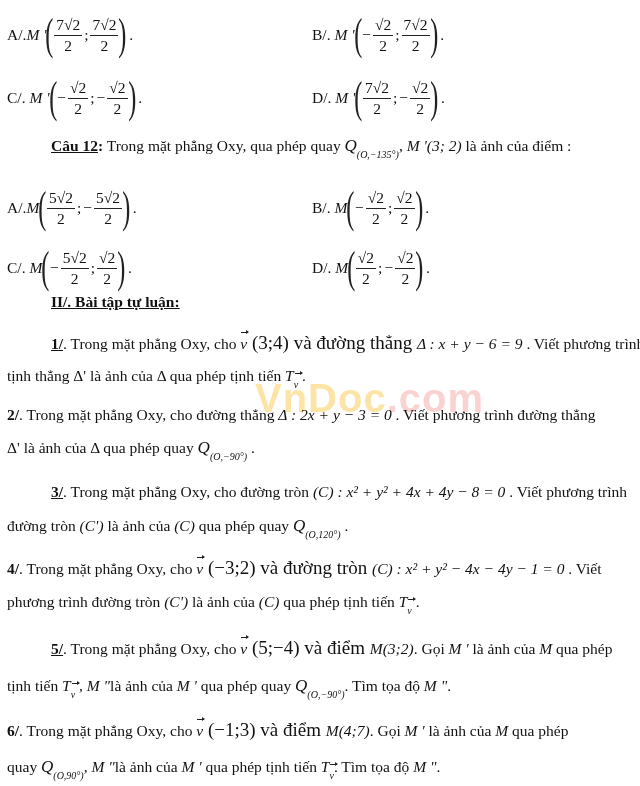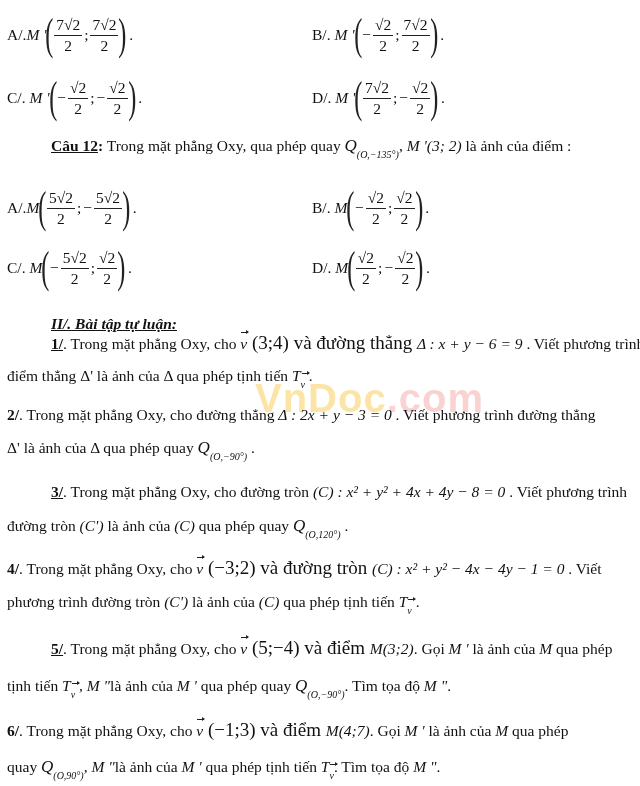--- a/index.html
+++ b/index.html
@@ -263,27 +263,27 @@
     <span class="sep">;</span>
     <span class="minus">−</span>
     <span class="frac">
         <span class="num">√2</span>
         <span class="den">2</span>
       </span>
     <span class="paren">)</span>
     <span class="dot">.</span>
   </div>
 
-  <div class="line bold under" style="top:314px;font-style:italic;">II/. Bài tập tự luận:</div>
+  <div class="line bold under" style="top:292px;">II/. Bài tập tự luận:</div>
 
   <div class="line" style="top:333px;">
     <span class="bold under">1/</span><span>. Trong mặt phẳng Oxy, cho </span><span class="vec">v</span><span class="big-paren"> (3;4)  và đường thẳng </span><span class="italic">Δ : x + y − 6 = 9</span><span> . Viết phương trình</span>
   </div>
   <div class="line" style="top:366px;">
-    <span>điểm thẳng </span><span>Δ'</span><span> là ảnh của </span><span>Δ</span><span> qua phép tịnh tiến </span><span class="italic">T</span><span class="sub vec">v</span><span> .</span>
+    <span>tịnh thẳng </span><span>Δ'</span><span> là ảnh của </span><span>Δ</span><span> qua phép tịnh tiến </span><span class="italic">T</span><span class="sub vec">v</span><span> .</span>
   </div>
 
   <div class="line" style="top:405px;">
     <span class="bold">2/</span><span>. Trong mặt phẳng Oxy,  cho đường thẳng </span><span class="italic">Δ : 2x + y − 3 = 0</span><span> . Viết phương trình đường thẳng</span>
   </div>
   <div class="line" style="top:438px;">
     <span>Δ'</span><span> là ảnh của </span><span>Δ</span><span> qua phép quay </span><span class="Q">Q</span><span class="sub">(O,−90°)</span><span> .</span>
   </div>
 
   <div class="line" style="top:482px;">

